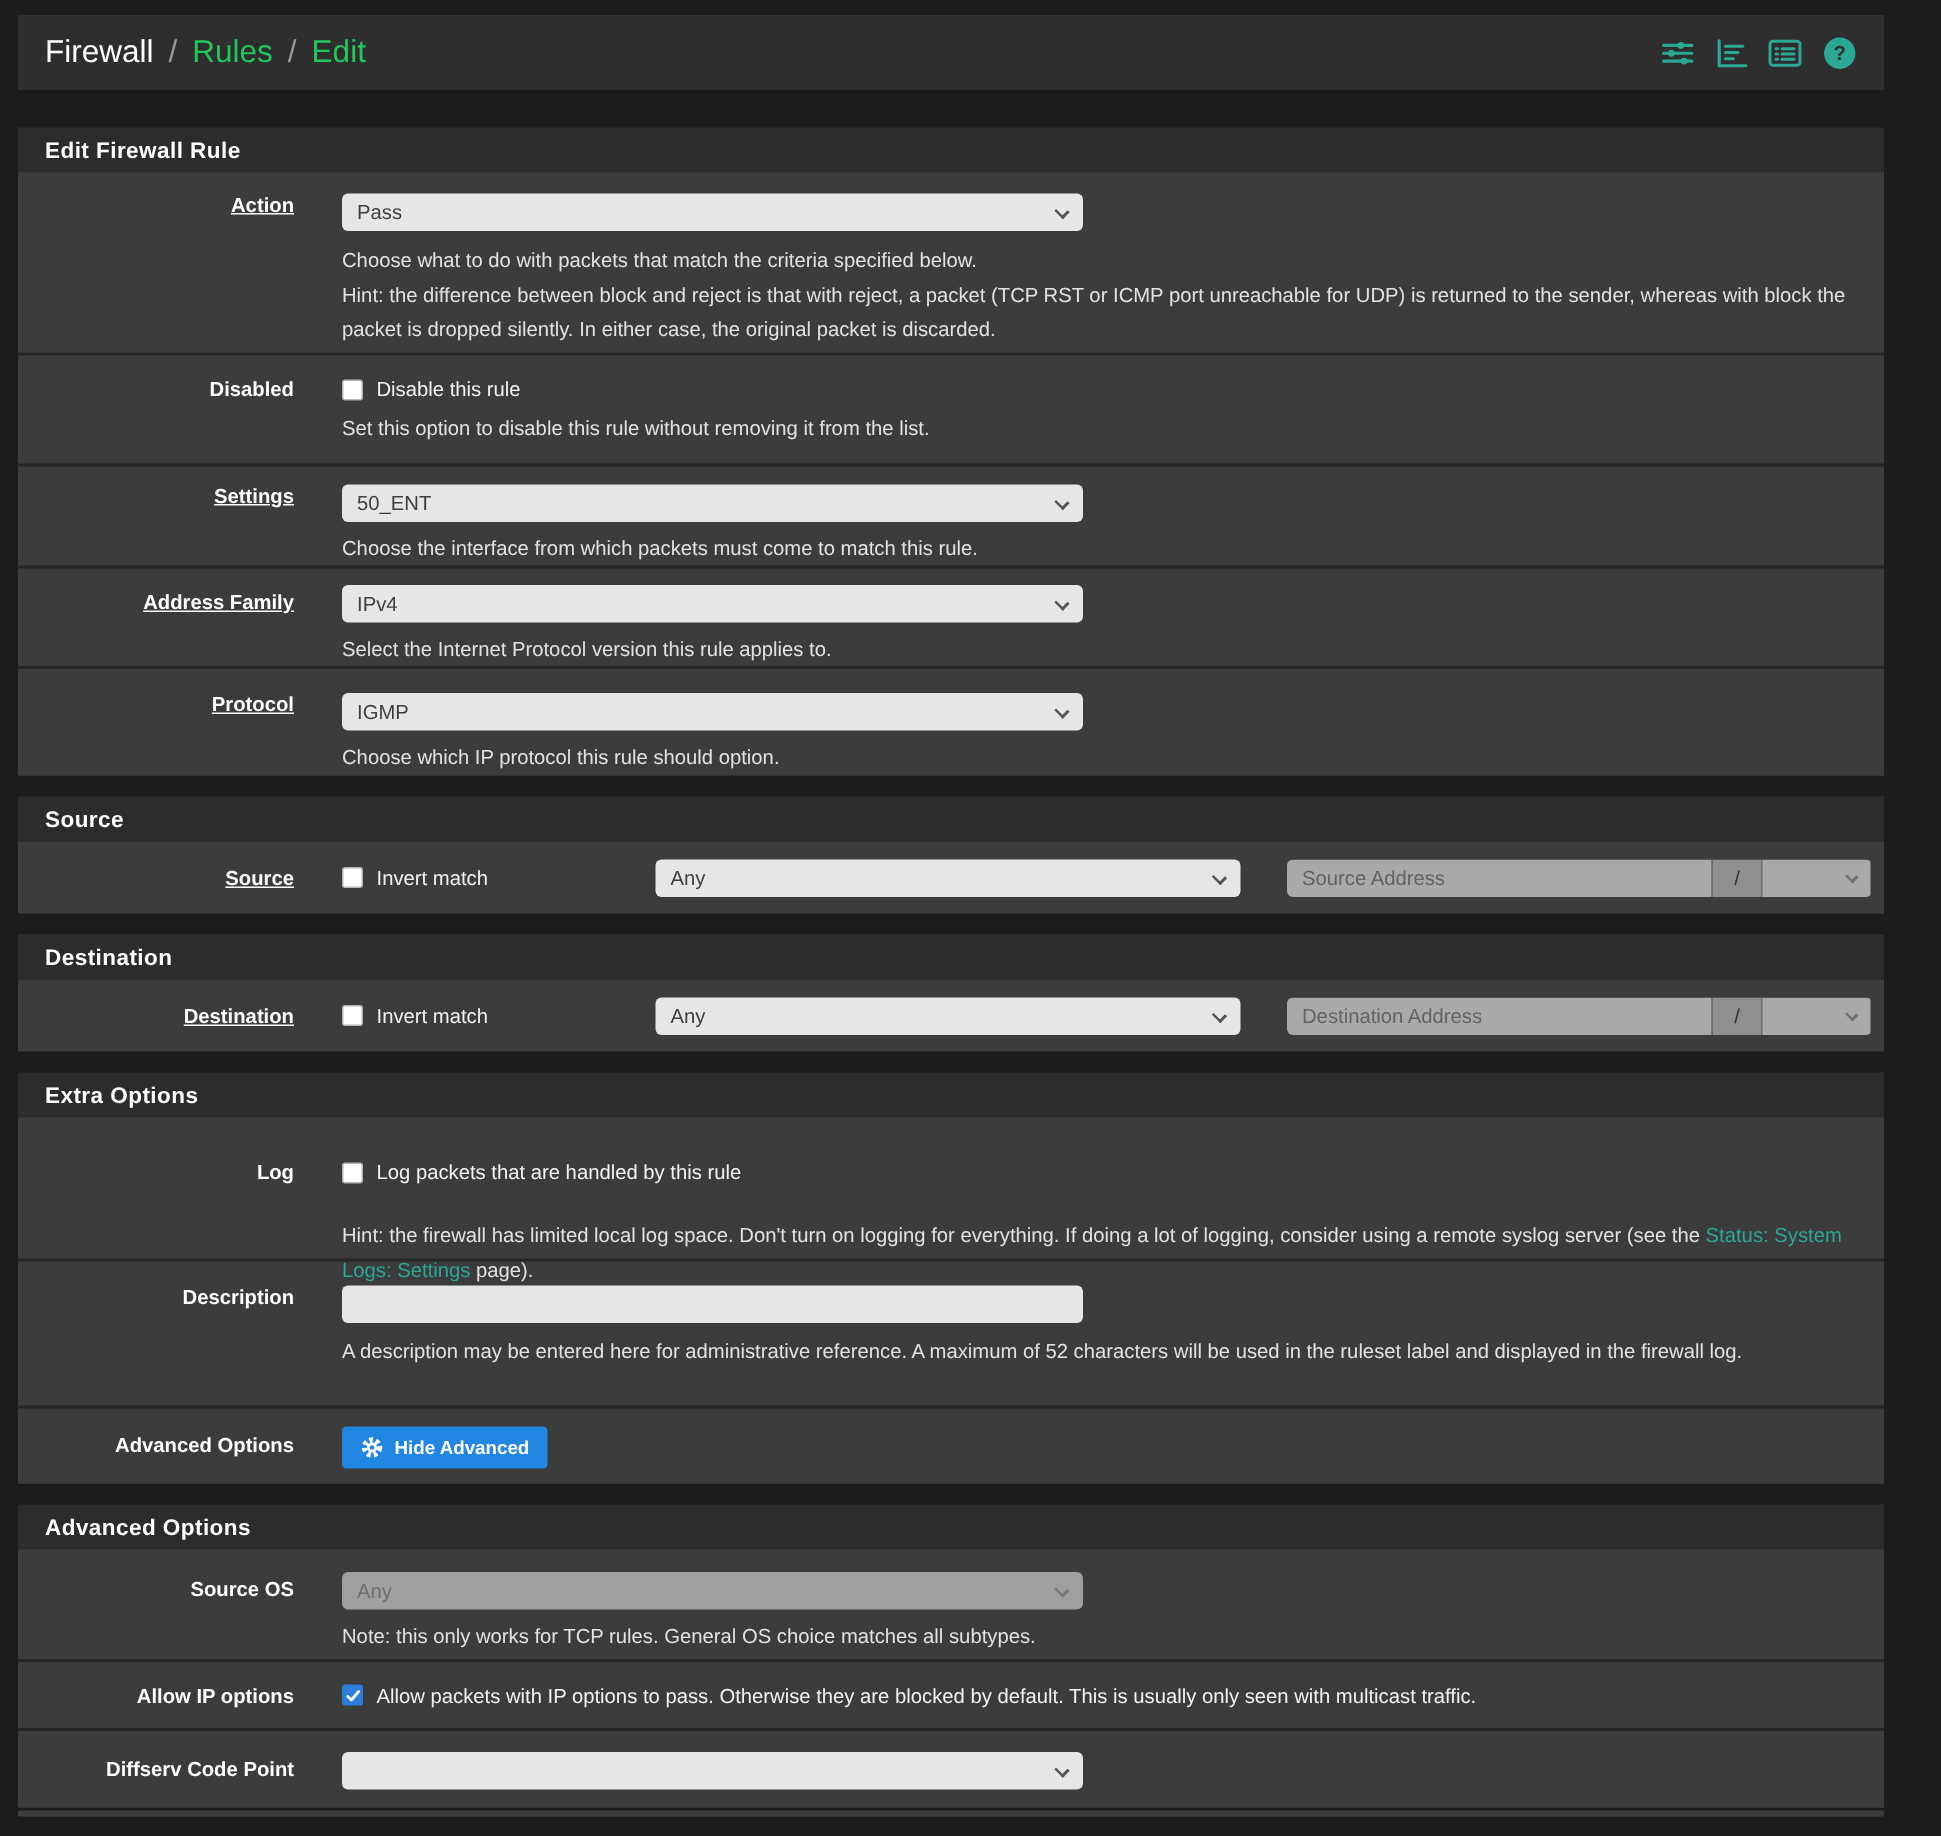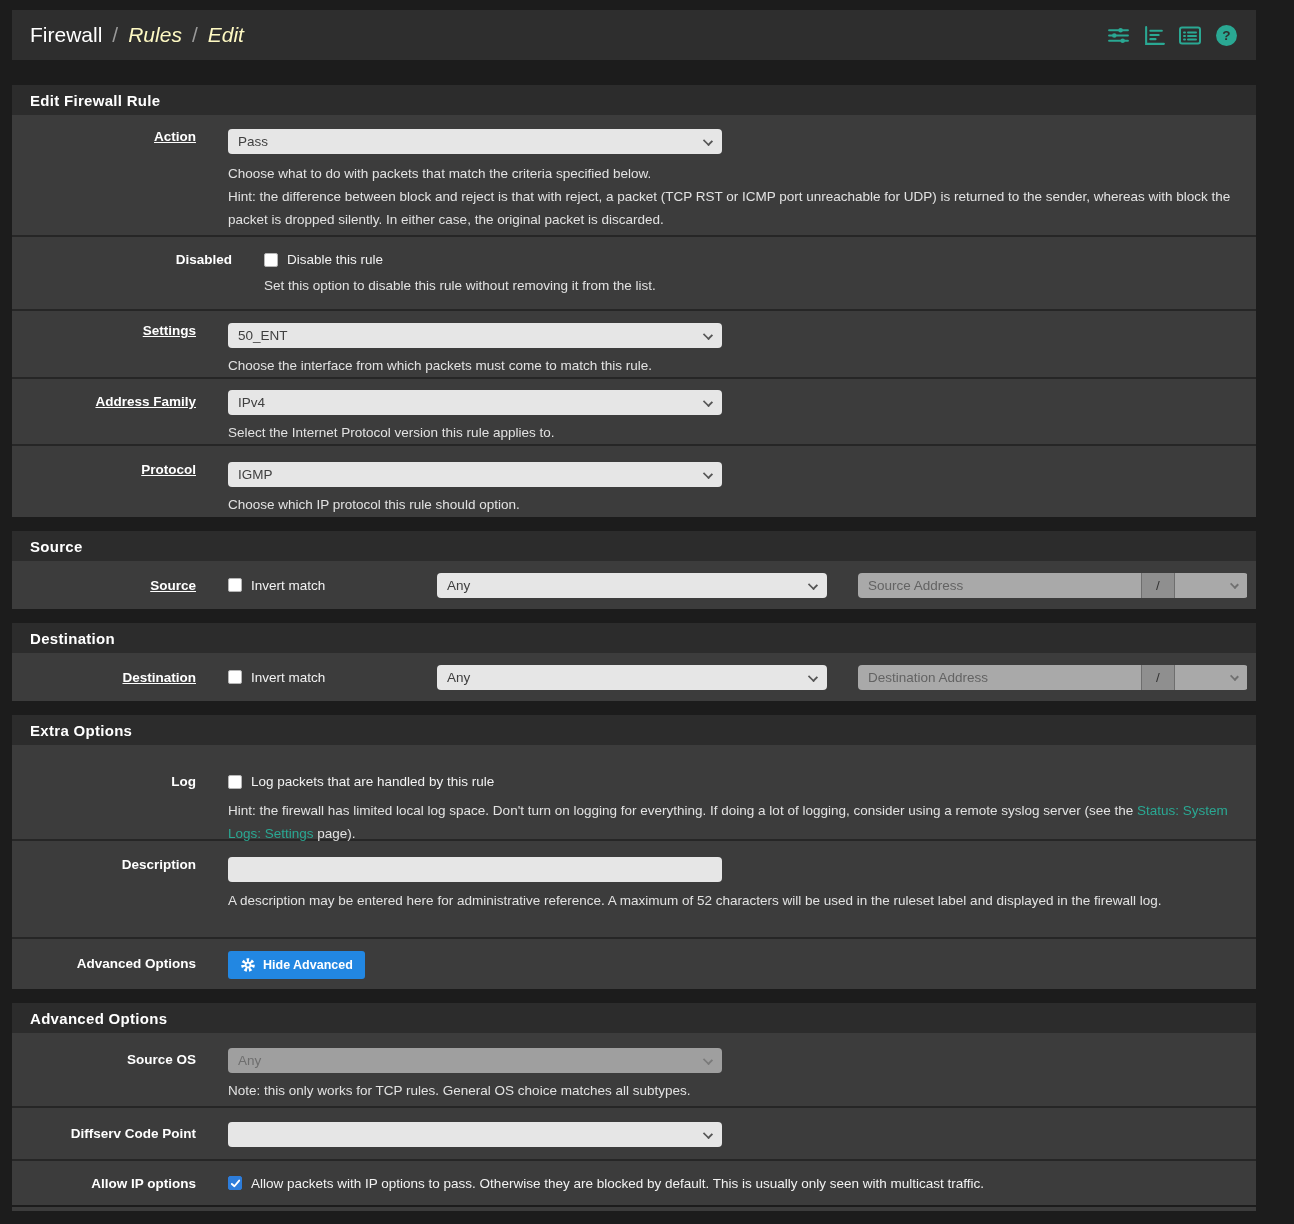--- a/index.html
+++ b/index.html
@@ -6,21 +6,21 @@
   html,body { width:1294px; height:1224px; background:#1c1c1c; overflow:hidden;
     font-family:"Liberation Sans", sans-serif; }
   .container { margin-left:12px; width:1244px; }
 
   
   .navbar { margin-top:10px; height:50px; background:#2e2e2e;
     display:flex; align-items:center; padding:0 18px; }
   .breadcrumb { font-size:21px; display:flex; align-items:center; gap:10px; }
   .crumb-root { color:#ffffff; font-weight:500; }
   .crumb-sep { color:#9a9a9a; font-weight:300; }
-  .crumb-link { color:#fef9c3; font-weight:400; cursor:pointer;font-style:italic; }
+  .crumb-link { color:#22c55e; font-weight:400; cursor:pointer; }
   .nav-icons { margin-left:auto; display:flex; align-items:center; gap:12px; }
   .nav-icon { width:24px; height:24px; display:flex; align-items:center; justify-content:center; cursor:pointer; }
 
   
   .panel { margin-top:14px; }
   .panel-heading { background:#2c2c2c; height:30px; display:flex; align-items:center;
     padding-left:18px; color:#ffffff; font-weight:bold; font-size:15px; letter-spacing:.3px; }
   .panel-body { background:#3c3c3c; }
   .form-row { display:flex; border-top:2px solid #262626; background:#3c3c3c; }
   .form-row.first { border-top:none; }
@@ -132,21 +132,21 @@
             <span>Pass</span>
               <span class="chev"></span>
           </div>
           <div class="help" style="margin-top:8px;">
             <div>Choose what to do with packets that match the criteria specified below.</div>
             <div>Hint: the difference between block and reject is that with reject, a packet (TCP RST or ICMP port unreachable for UDP) is returned to the sender, whereas with block the packet is dropped silently. In either case, the original packet is discarded.</div>
           </div>
         </div>
       </div>
 
-      <div class="form-row" style="height:74px; padding-top:15px;padding-left:36px;">
+      <div class="form-row" style="height:74px; padding-top:15px;">
         <div class="label-col"><span>Disabled</span></div>
         <div class="content-col">
           <div class="cb-line">
             <span class="cb"></span>
             <span>Disable this rule</span>
           </div>
           <div class="help" style="margin-top:7px;">Set this option to disable this rule without removing it from the list.</div>
         </div>
       </div>
 
@@ -242,21 +242,21 @@
     <div class="panel-heading">Extra Options</div>
     <div class="panel-body">
 
       <div class="form-row first" style="height:94px; padding-top:29px;">
         <div class="label-col"><span>Log</span></div>
         <div class="content-col">
           <div class="cb-line">
             <span class="cb"></span>
             <span>Log packets that are handled by this rule</span>
           </div>
-          <div class="help" style="margin-top:10px;">
+          <div class="help" style="margin-top:23px;">
             <span>Hint: the firewall has limited local log space. Don't turn on logging for everything. If doing a lot of logging, consider using a remote syslog server (see the </span><span class="link">Status: System Logs: Settings</span><span> page).</span>
           </div>
         </div>
       </div>
 
       <div class="form-row" style="height:98px; padding-top:16px;">
         <div class="label-col"><span>Description</span></div>
         <div class="content-col">
           <input class="textinput" value="" style="">
           <div class="help" style="margin-top:7px;">A description may be entered here for administrative reference. A maximum of 52 characters will be used in the ruleset label and displayed in the firewall log.</div>
@@ -290,41 +290,41 @@
         <div class="label-col" style="padding-top:4px;"><span>Source OS</span></div>
         <div class="content-col">
           <div class="fakeselect disabled">
             <span>Any</span>
               <span class="chev"></span>
           </div>
           <div class="help" style="margin-top:6px;">Note: this only works for TCP rules. General OS choice matches all subtypes.</div>
         </div>
       </div>
 
-      <div class="form-row" style="height:53px; padding-top:14px;">
-        <div class="label-col" style="padding-top:4px;"><span>Diffserv Code Point</span></div>
-        <div class="content-col">
-          <div class="fakeselect">
-            <span></span>
-              <span class="chev"></span>
-          </div>
-        </div>
-      </div>
-
       <div class="form-row" style="height:46px; align-items:center;">
         <div class="label-col"><span>Allow IP options</span></div>
         <div class="content-col">
           <div class="cb-line">
             <span class="cb checked">
               <svg width="11" height="11" viewBox="0 0 12 12">
                 <polyline points="2,6.5 4.8,9 10,2.8" fill="none" stroke="#ffffff" stroke-width="2" stroke-linecap="round" stroke-linejoin="round"></polyline>
               </svg>
             </span>
             <span>Allow packets with IP options to pass. Otherwise they are blocked by default. This is usually only seen with multicast traffic.</span>
           </div>
         </div>
       </div>
 
+      <div class="form-row" style="height:53px; padding-top:14px;">
+        <div class="label-col" style="padding-top:4px;"><span>Diffserv Code Point</span></div>
+        <div class="content-col">
+          <div class="fakeselect">
+            <span></span>
+              <span class="chev"></span>
+          </div>
+        </div>
+      </div>
+
     </div>
   </div>
 
   <div class="bottom-strip"></div>
 </div>
 
 </body></html>

